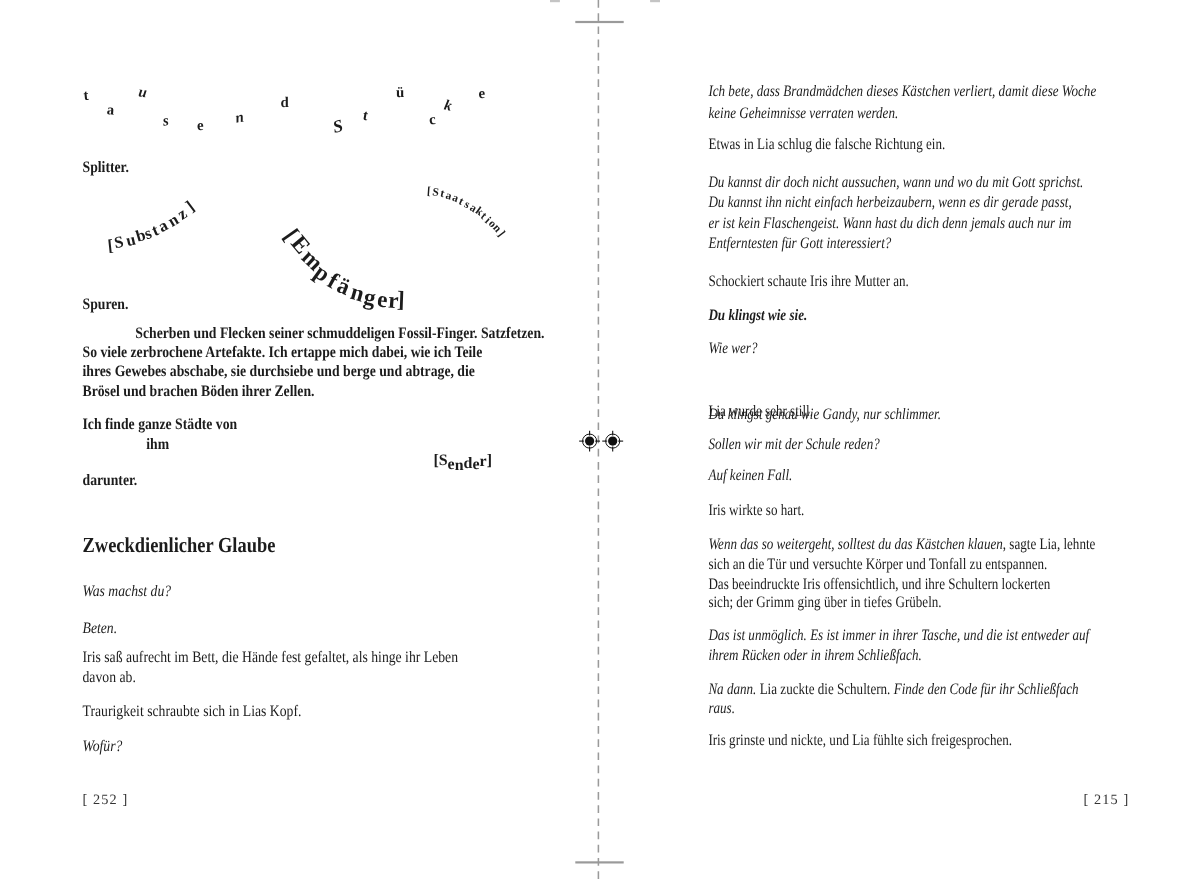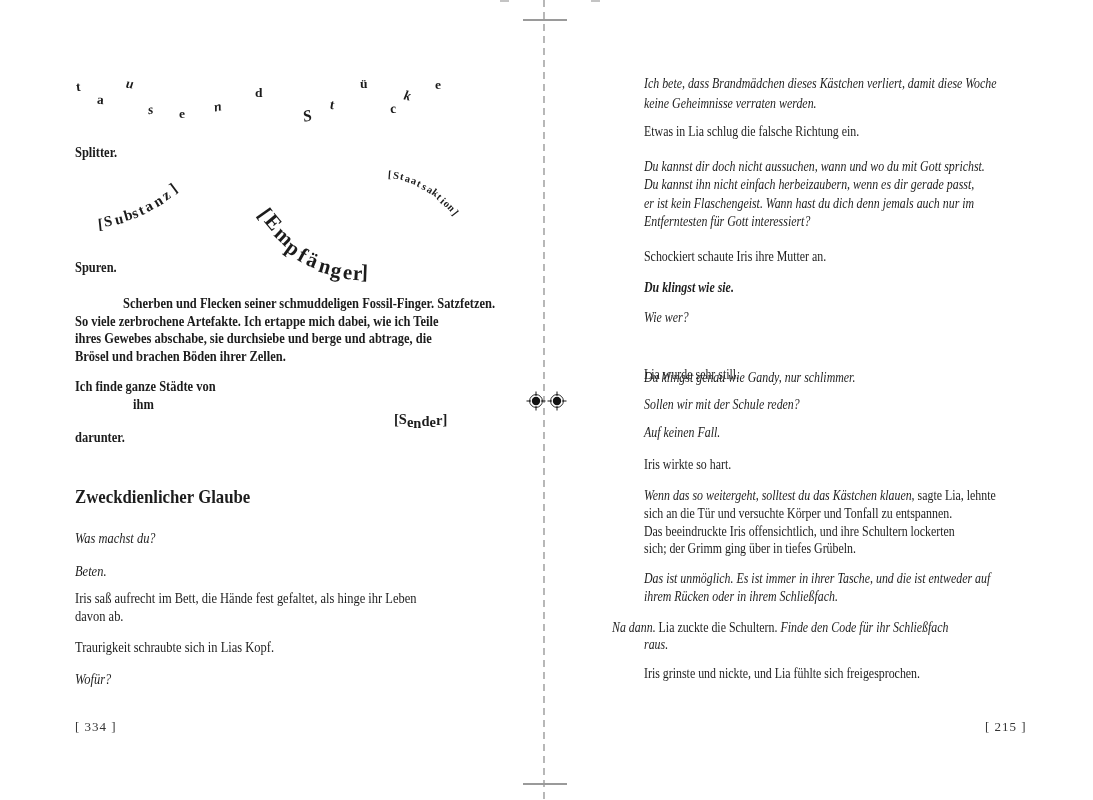--- a/index.html
+++ b/index.html
@@ -76,40 +76,40 @@
         <span class="glyph" style="left: 427px; top: 185px; font-size: 10.5px; font-weight: 600; transform: rotate(32deg);">a</span>
         <span class="glyph" style="left: 432px; top: 188px; font-size: 10.5px; font-weight: 600; transform: rotate(36deg);">k</span>
         <span class="glyph" style="left: 437px; top: 192px; font-size: 10.5px; font-weight: 600; transform: rotate(40deg);">t</span>
         <span class="glyph" style="left: 441px; top: 196px; font-size: 10.5px; font-weight: 600; transform: rotate(43deg);">i</span>
         <span class="glyph" style="left: 444px; top: 199px; font-size: 10.5px; font-weight: 600; transform: rotate(46deg);">o</span>
         <span class="glyph" style="left: 448px; top: 203px; font-size: 10.5px; font-weight: 600; transform: rotate(49deg);">n</span>
         <span class="glyph" style="left: 453px; top: 208px; font-size: 10.5px; font-weight: 600; transform: rotate(52deg);">]</span>
       </div>
     <div id="left-lines">
         <div class="ln" style="left: 75px; top: 145px;"><span class="in sxl"><span class="bd">Splitter.</span></span></div>
-        <div class="ln" style="left: 75px; top: 260px;"><span class="in sxl"><span class="bd">Spuren.</span></span></div>
+        <div class="ln" style="left: 75px; top: 270px;"><span class="in sxl"><span class="bd">Spuren.</span></span></div>
         <div class="ln" style="left: 75px; top: 296px; margin-left: 48px;"><span class="in sxl"><span class="bd">Scherben und Flecken seiner schmuddeligen Fossil-Finger. Satzfetzen.</span></span></div>
         <div class="ln" style="left: 75px; top: 314px;"><span class="in sxl"><span class="bd">So viele zerbrochene Artefakte. Ich ertappe mich dabei, wie ich Teile</span></span></div>
         <div class="ln" style="left: 75px; top: 331px;"><span class="in sxl"><span class="bd">ihres Gewebes abschabe, sie durchsiebe und berge und abtrage, die</span></span></div>
         <div class="ln" style="left: 75px; top: 349px;"><span class="in sxl"><span class="bd">Brösel und brachen Böden ihrer Zellen.</span></span></div>
         <div class="ln" style="left: 75px; top: 379px;"><span class="in sxl"><span class="bd">Ich finde ganze Städte von</span></span></div>
         <div class="ln" style="left: 133px; top: 397px;"><span class="in sxl"><span class="bd">ihm</span></span></div>
         <div class="ln" style="left: 75px; top: 430px;"><span class="in sxl"><span class="bd">darunter.</span></span></div>
         <div class="ln" style="left: 75px; top: 531px;"><span class="in sxl"><span class="it">Was machst du?</span></span></div>
         <div class="ln" style="left: 75px; top: 564px;"><span class="in sxl"><span class="it">Beten.</span></span></div>
         <div class="ln" style="left: 75px; top: 591px;"><span class="in sxl"><span>Iris saß aufrecht im Bett, die Hände fest gefaltet, als hinge ihr Leben</span></span></div>
         <div class="ln" style="left: 75px; top: 609px;"><span class="in sxl"><span>davon ab.</span></span></div>
         <div class="ln" style="left: 75px; top: 640px;"><span class="in sxl"><span>Traurigkeit schraubte sich in Lias Kopf.</span></span></div>
         <div class="ln" style="left: 75px; top: 672px;"><span class="in sxl"><span class="it">Wofür?</span></span></div>
       </div>
     <div class="ln" id="sender-line" style="left: 394px; top: 412px;"><span class="sender-letter" style="transform: translateY(0px);">[</span><span class="sender-letter" style="transform: translateY(0px);">S</span><span class="sender-letter" style="transform: translateY(3px);">e</span><span class="sender-letter" style="transform: translateY(4px);">n</span><span class="sender-letter" style="transform: translateY(2px);">d</span><span class="sender-letter" style="transform: translateY(3px);">e</span><span class="sender-letter" style="transform: translateY(1px);">r</span><span class="sender-letter" style="transform: translateY(0px);">]</span></div>
     <div class="heading" style="left: 75px; top: 486px;">
       <span class="in sxl">Zweckdienlicher Glaube</span>
     </div>
-    <div class="pagenum" id="pn-left" style="left: 75px; top: 719px;">[ 334 ]</div>
+    <div class="pagenum" id="pn-left" style="left: 75px; top: 719px;">[ 252 ]</div>
   </div>
 
   <div id="right-page">
     <div id="right-lines">
         <div class="ln" style="left: 644px; top: 76px;"><span class="in sxr"><span class="it">Ich bete, dass Brandmädchen dieses Kästchen verliert, damit diese Woche</span></span></div>
         <div class="ln" style="left: 644px; top: 96px;"><span class="in sxr"><span class="it">keine Geheimnisse verraten werden.</span></span></div>
         <div class="ln" style="left: 644px; top: 124px;"><span class="in sxr"><span>Etwas in Lia schlug die falsche Richtung ein.</span></span></div>
         <div class="ln" style="left: 644px; top: 159px;"><span class="in sxr"><span class="it">Du kannst dir doch nicht aussuchen, wann und wo du mit Gott sprichst.</span></span></div>
         <div class="ln" style="left: 644px; top: 177px;"><span class="in sxr"><span class="it">Du kannst ihn nicht einfach herbeizaubern, wenn es dir gerade passt,</span></span></div>
         <div class="ln" style="left: 644px; top: 196px;"><span class="in sxr"><span class="it">er ist kein Flaschengeist. Wann hast du dich denn jemals auch nur im</span></span></div>
@@ -121,21 +121,21 @@
         <div class="ln" style="left: 644px; top: 367px;"><span class="in sxr"><span>Lia wurde sehr still.</span></span></div>
         <div class="ln" style="left: 644px; top: 397px;"><span class="in sxr"><span class="it">Sollen wir mit der Schule reden?</span></span></div>
         <div class="ln" style="left: 644px; top: 425px;"><span class="in sxr"><span class="it">Auf keinen Fall.</span></span></div>
         <div class="ln" style="left: 644px; top: 457px;"><span class="in sxr"><span>Iris wirkte so hart.</span></span></div>
         <div class="ln" style="left: 644px; top: 488px;"><span class="in sxr"><span class="it">Wenn das so weitergeht, solltest du das Kästchen klauen</span><span>, sagte Lia, lehnte</span></span></div>
         <div class="ln" style="left: 644px; top: 506px;"><span class="in sxr"><span>sich an die Tür und versuchte Körper und Tonfall zu entspannen.</span></span></div>
         <div class="ln" style="left: 644px; top: 524px;"><span class="in sxr"><span>Das beeindruckte Iris offensichtlich, und ihre Schultern lockerten</span></span></div>
         <div class="ln" style="left: 644px; top: 541px;"><span class="in sxr"><span>sich; der Grimm ging über in tiefes Grübeln.</span></span></div>
         <div class="ln" style="left: 644px; top: 571px;"><span class="in sxr"><span class="it">Das ist unmöglich. Es ist immer in ihrer Tasche, und die ist entweder auf</span></span></div>
         <div class="ln" style="left: 644px; top: 589px;"><span class="in sxr"><span class="it">ihrem Rücken oder in ihrem Schließfach.</span></span></div>
-        <div class="ln" style="left: 612px; top: 620px;"><span class="in sxr"><span class="it">Na dann.</span><span> Lia zuckte die Schultern. </span><span class="it">Finde den Code für ihr Schließfach</span></span></div>
+        <div class="ln" style="left: 644px; top: 620px;"><span class="in sxr"><span class="it">Na dann.</span><span> Lia zuckte die Schultern. </span><span class="it">Finde den Code für ihr Schließfach</span></span></div>
         <div class="ln" style="left: 644px; top: 637px;"><span class="in sxr"><span class="it">raus.</span></span></div>
         <div class="ln" style="left: 644px; top: 666px;"><span class="in sxr"><span>Iris grinste und nickte, und Lia fühlte sich freigesprochen.</span></span></div>
       </div>
     <div class="pagenum" id="pn-right" style="left: 985px; top: 719px;">[ 215 ]</div>
   </div>
 
   <svg id="fold-line" width="2" height="800" style="left:543px;top:0;">
     <line x1="1" y1="0" x2="1" y2="800" stroke="#9a9a9a" stroke-width="1.4" stroke-dasharray="7,5"></line>
   </svg>
   <div class="gutterline" id="trim-top" style="left:523px;top:19px;width:44px;height:1.5px;"></div>

